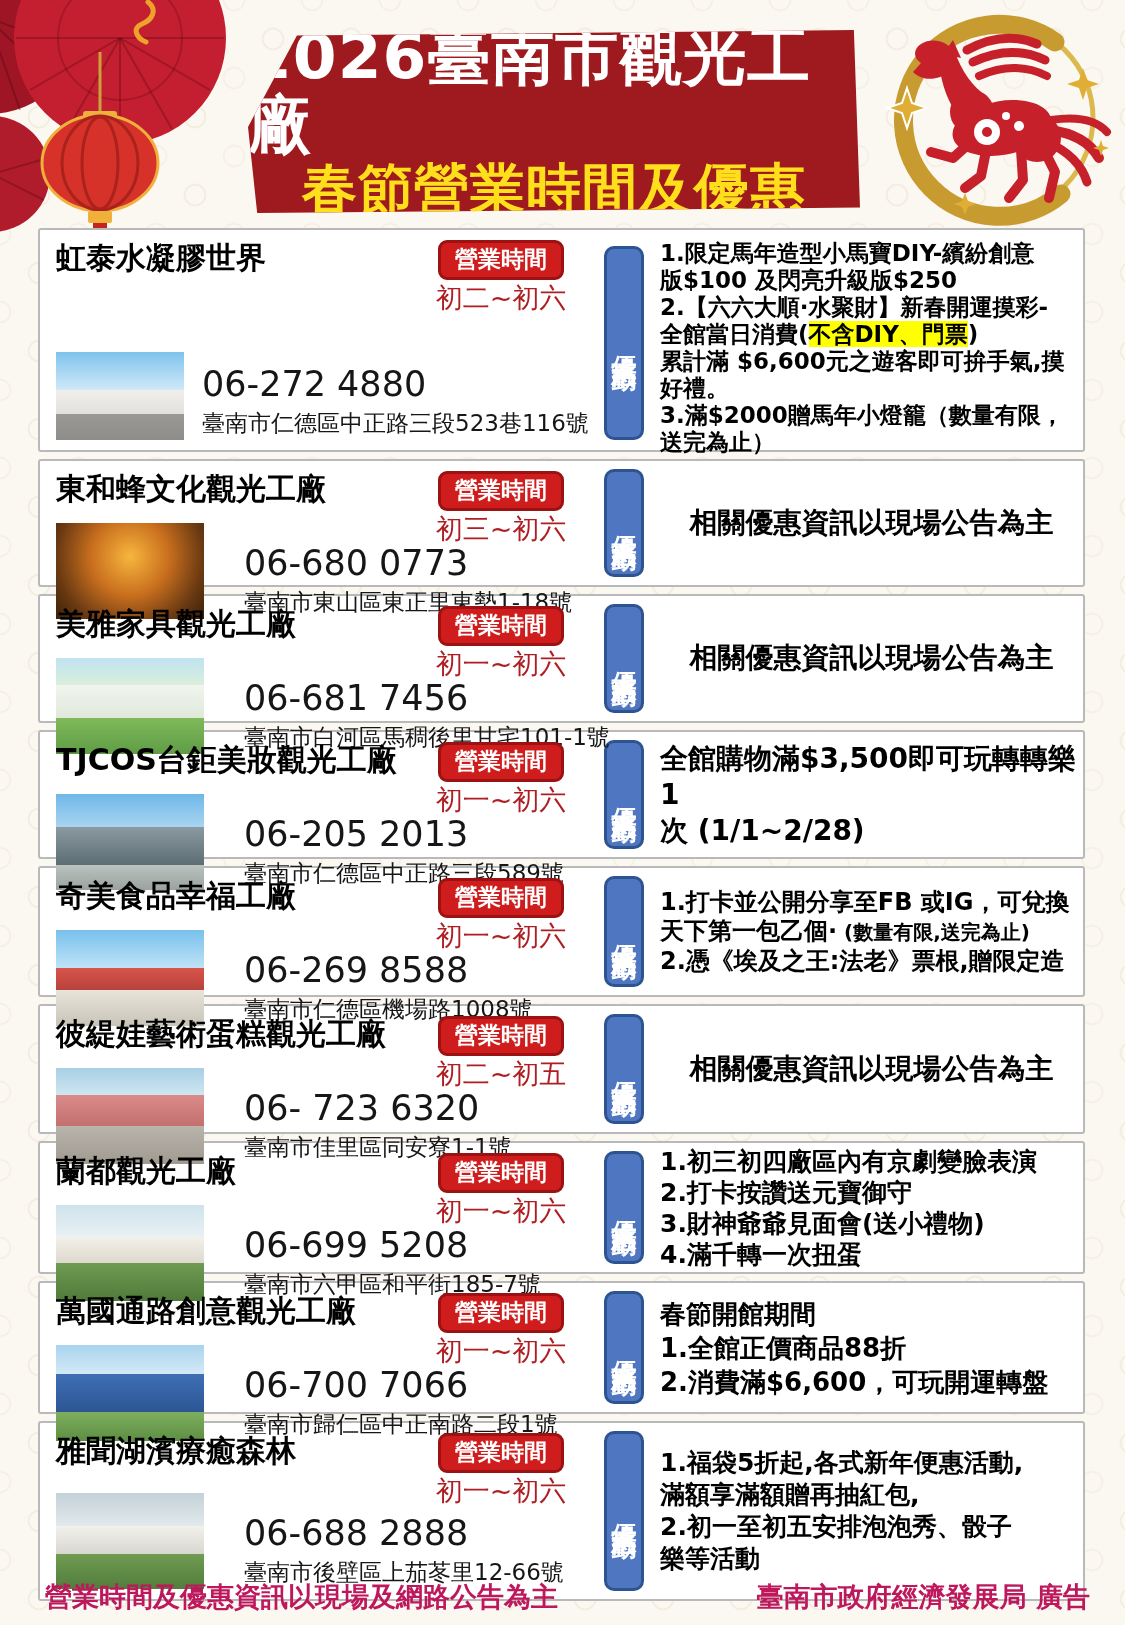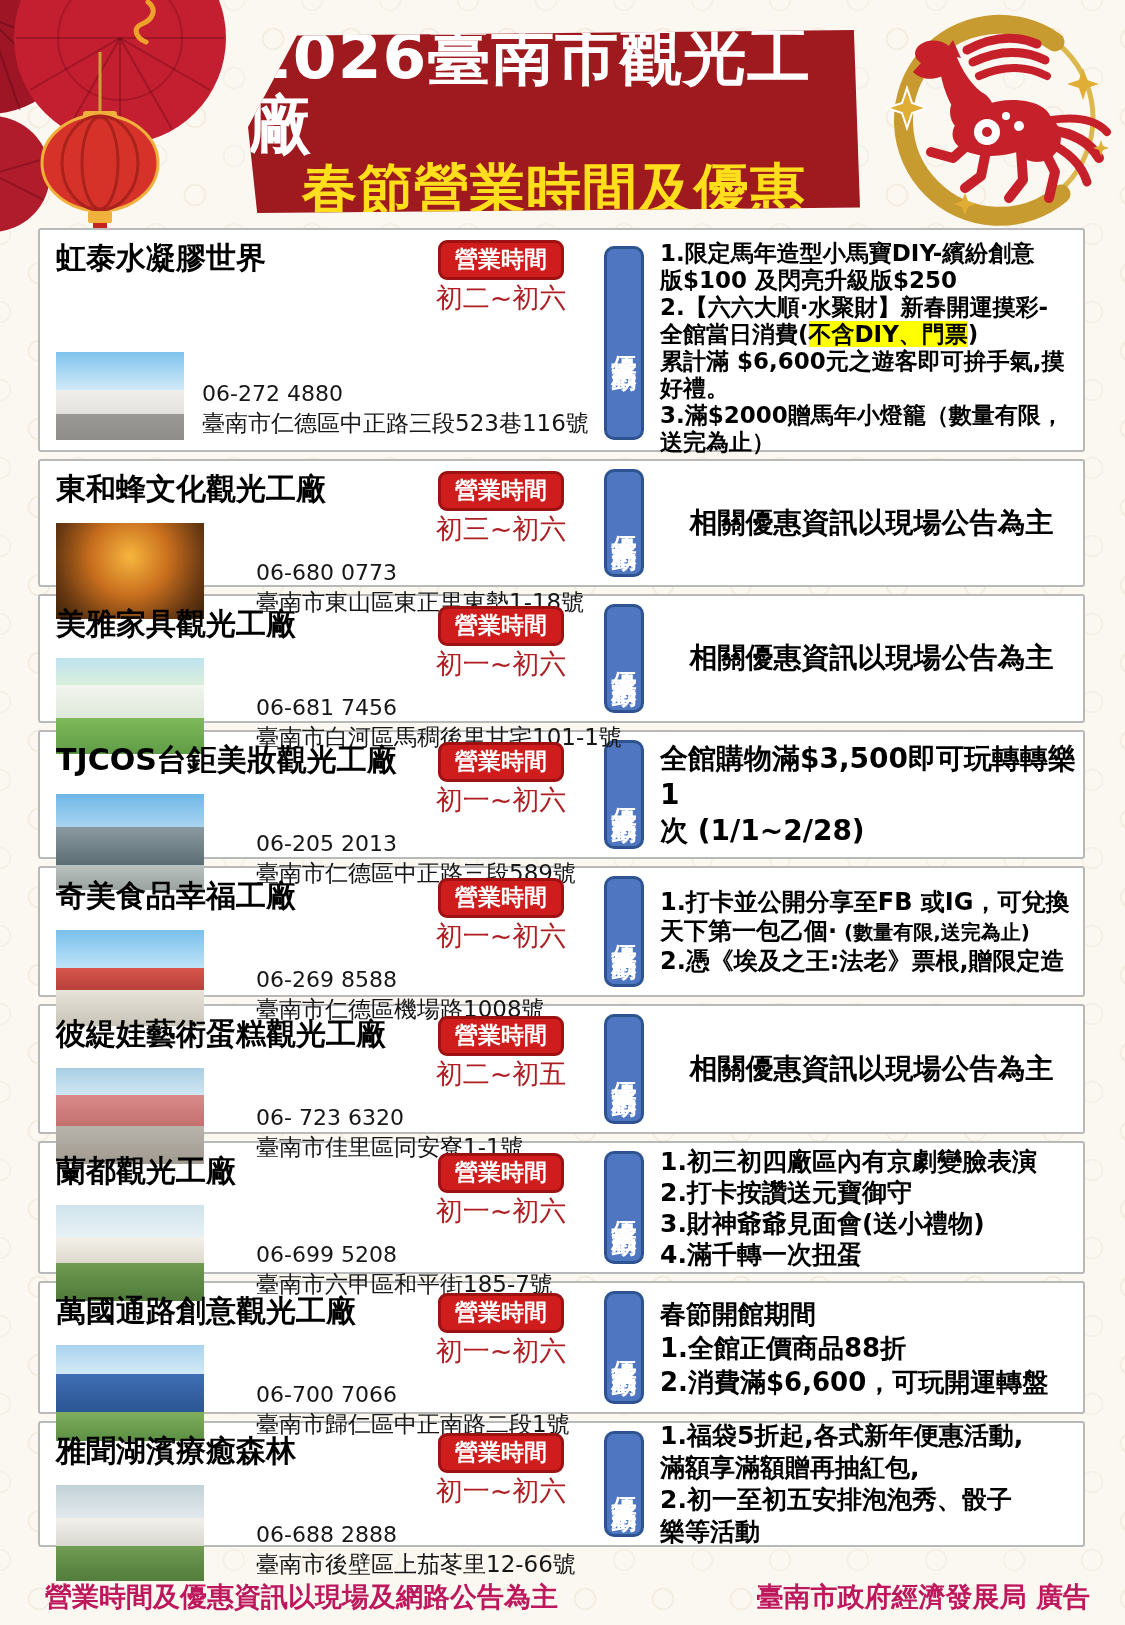--- a/index.html
+++ b/index.html
@@ -29,34 +29,34 @@
     display:flex;align-items:stretch;
   }
   .card:nth-child(1){height:224px}
   .card:nth-child(2){height:128px}
   .card:nth-child(3){height:129px}
   .card:nth-child(4){height:129px}
   .card:nth-child(5){height:131px}
   .card:nth-child(6){height:130px}
   .card:nth-child(7){height:133px}
   .card:nth-child(8){height:133px}
-  .card:nth-child(9){height:126px}
+  .card:nth-child(9){height:180px}
   .left{width:560px;flex:none;position:relative;padding:8px 0 10px 16px;
     display:flex;flex-direction:column;box-sizing:border-box;gap:16px;}
   .name{font-size:30px;font-weight:700;color:#000;line-height:1.2;margin-top:2px;}
   .hours-box{position:absolute;top:10px;right:13px;width:172px;text-align:center;}
   .badge{display:inline-block;background:var(--badge-red,#cf1d1d);border:3px solid #9c1212;
     border-radius:9px;color:#fff;font-size:23px;font-weight:700;padding:2px 14px;line-height:1.3;}
   .dates{margin-top:0;color:var(--date-red,#ae1e22);font-size:27px;font-weight:400;}
   .cbody{display:flex;align-items:flex-end;margin-top:auto;}
   .photo{width:148px;height:96px;flex:none;}
   .tall .photo{width:128px;height:88px;}
-  .contact{margin-left:52px;padding-bottom:1px;}
+  .contact{margin-left:40px;padding-bottom:1px;}
   .tall .contact{margin-left:18px;}
-  .phone{font-size:22px;color:#161616;line-height:1.25;}
+  .phone{font-size:35px;color:#161616;line-height:1.25;}
   .addr{font-size:23px;color:#161616;line-height:1.3;margin-top:2px;white-space:nowrap;}
   .tab{flex:none;width:40px;margin:8px 4px;background:var(--tab-blue,#4f76c0);
     border:3px solid #2d5491;border-radius:10px;color:#fff;
     display:flex;align-items:center;justify-content:center;
     writing-mode:vertical-rl;text-orientation:upright;
     font-size:25px;font-weight:600;letter-spacing:4px;box-sizing:border-box;}
   .tall .tab{margin:16px 4px 10px 4px;}
   .promo{flex:1;min-width:0;padding:8px 0 8px 12px;display:flex;flex-direction:column;
     justify-content:center;color:#000;font-weight:700;font-size:24px;line-height:1.22;}
   .pline{white-space:nowrap;}

